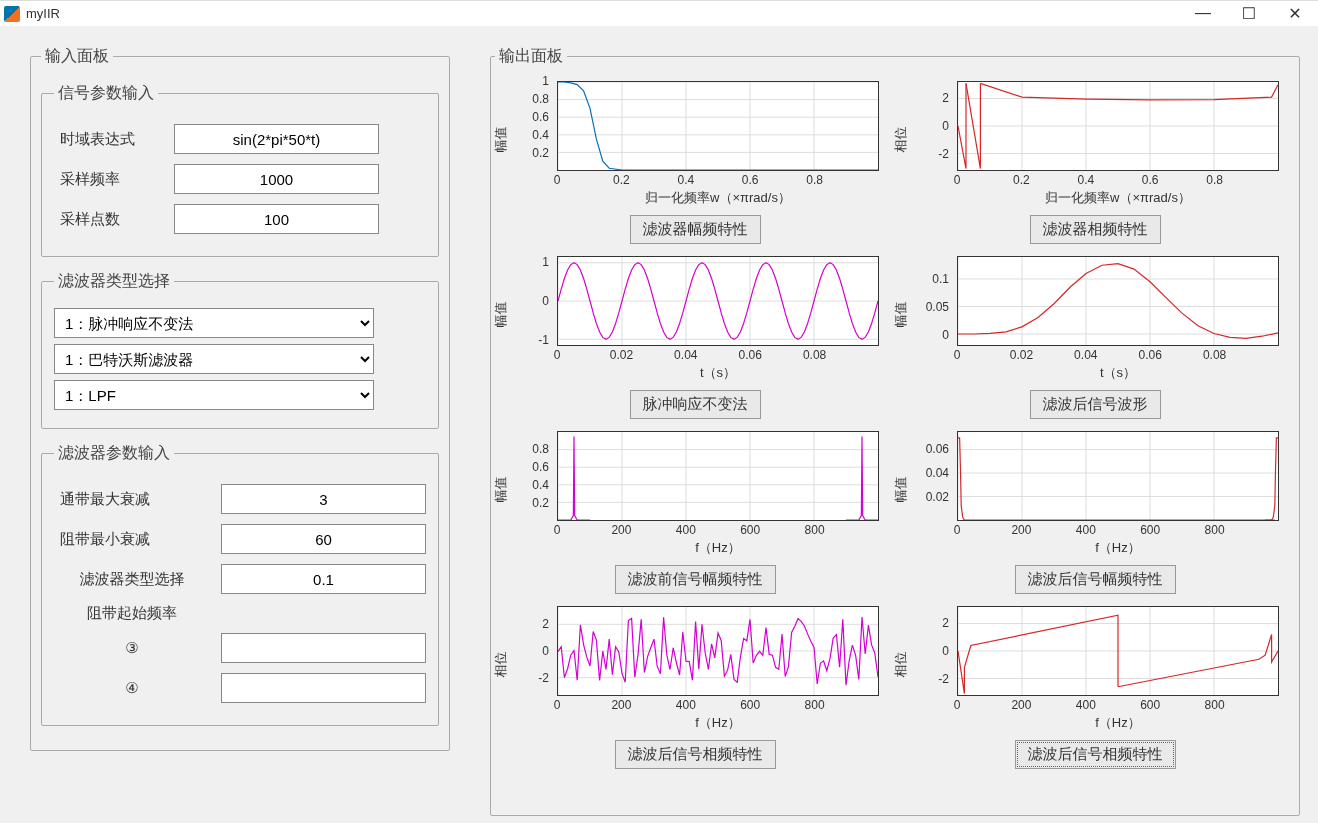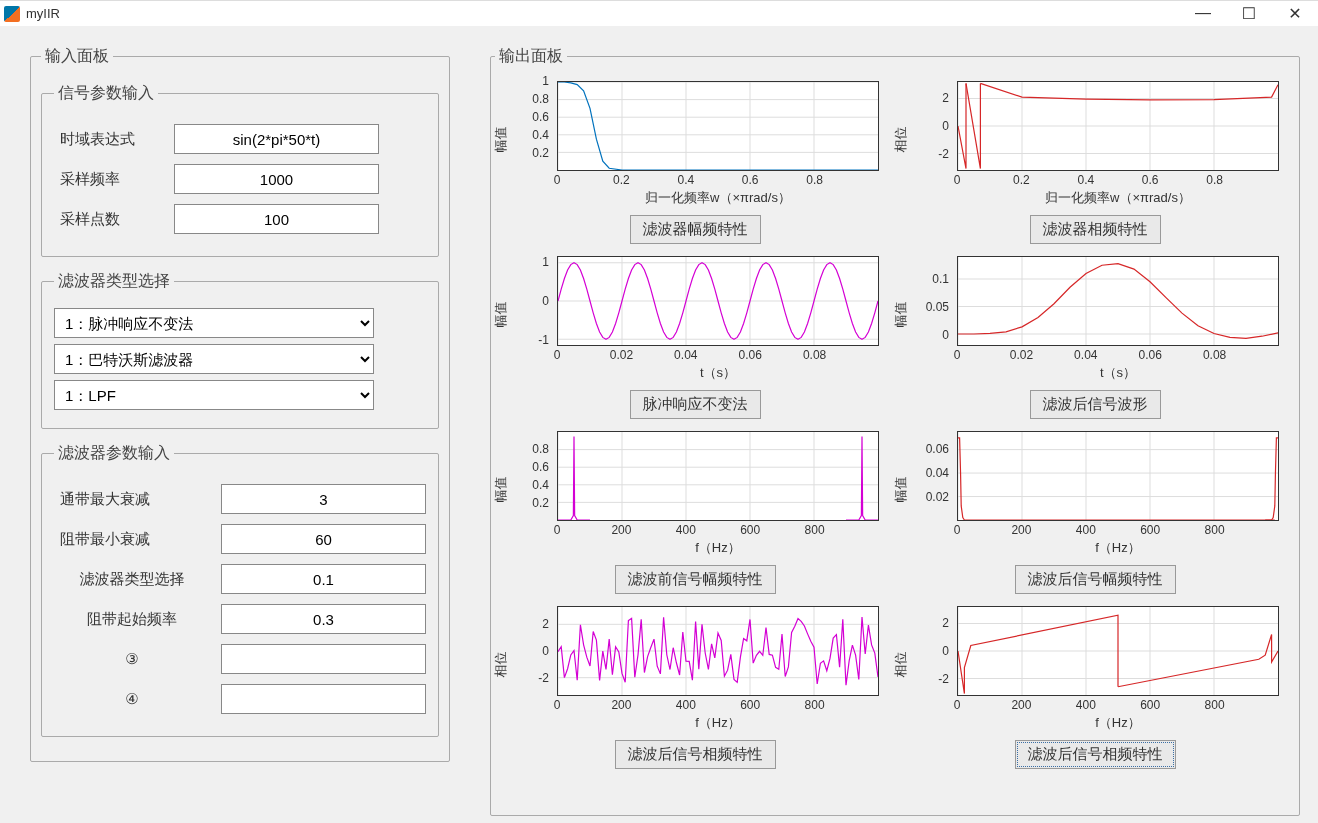--- a/index.html
+++ b/index.html
@@ -96,21 +96,20 @@
           <div class="row param-row">
               <div class="lbl">阻带最小衰减</div>
               <input class="txt" value="60" style="">
             </div>
           <div class="row param-row">
               <div class="lbl center">滤波器类型选择</div>
               <input class="txt" value="0.1" style="">
             </div>
           <div class="row param-row">
               <div class="lbl center">阻带起始频率</div>
-              <input class="txt" value="0.3" style="">
             </div>
           <div class="row param-row">
               <div class="lbl center">③</div>
               <input class="txt" value="" style="">
             </div>
           <div class="row param-row">
               <div class="lbl center">④</div>
               <input class="txt" value="" style="">
             </div>
         </fieldset>

